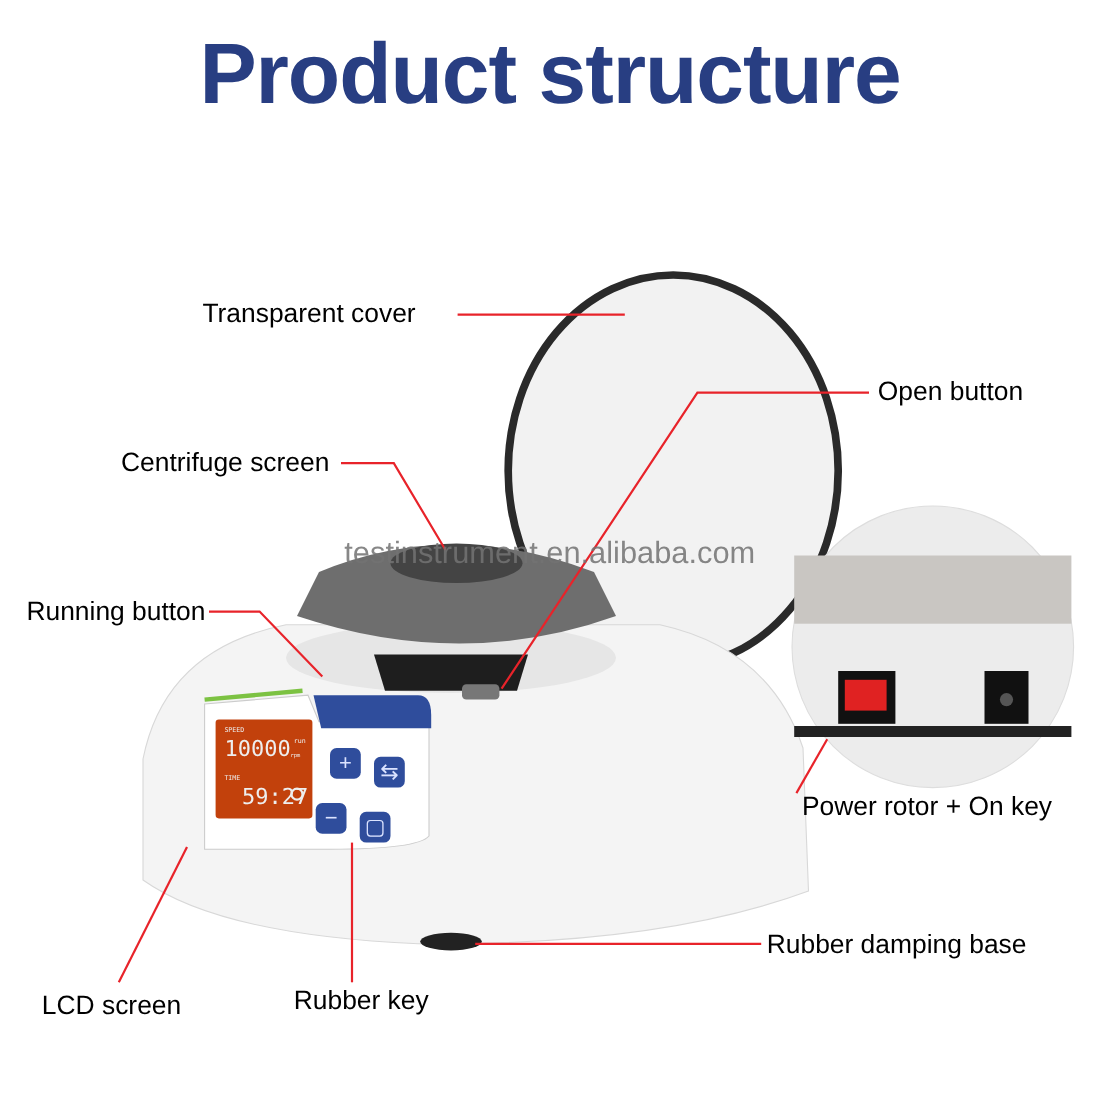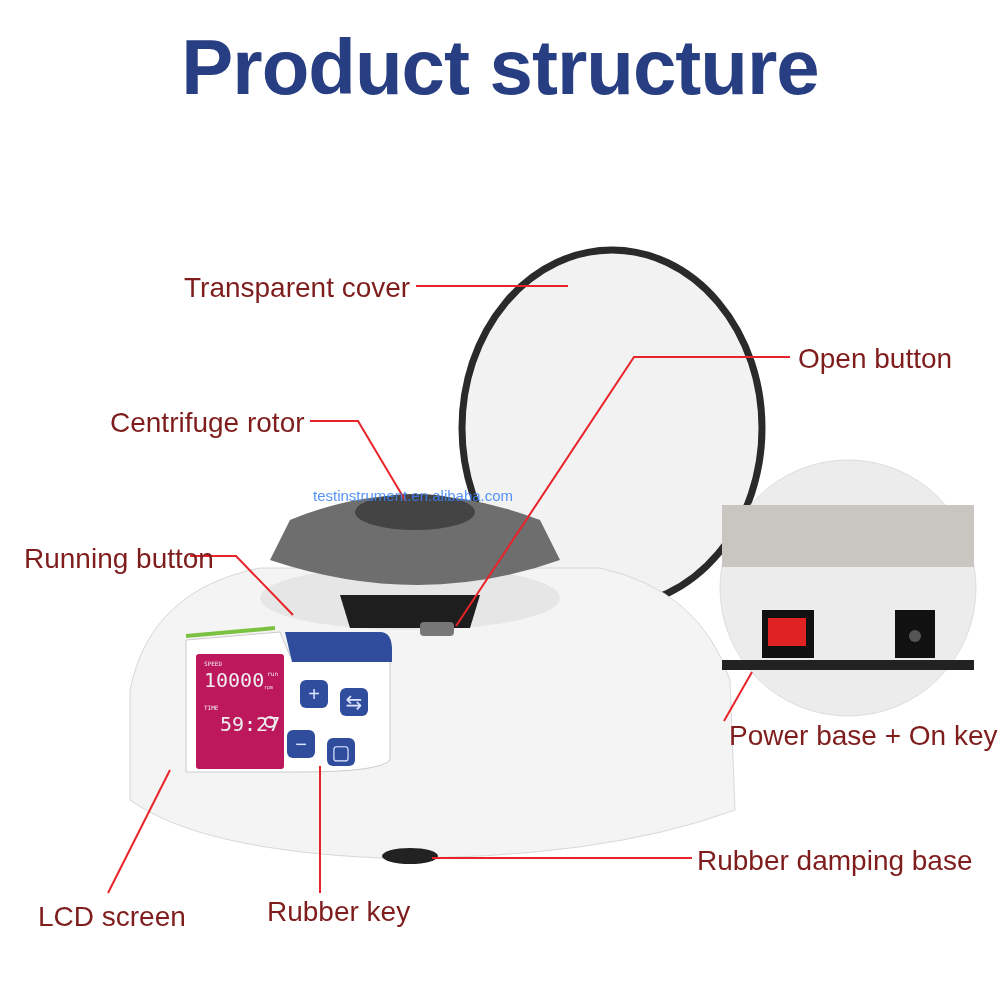--- a/index.html
+++ b/index.html
@@ -1,29 +1,29 @@
 <!DOCTYPE html>
 <html><head>
 <meta charset="utf-8">
 <style>
   html,body{margin:0;padding:0;background:#fff;}
   body{width:1000px;height:1000px;position:relative;overflow:hidden;font-family:"Liberation Sans",sans-serif;}
   .title{position:absolute;left:0;top:22px;width:1000px;text-align:center;font-weight:bold;font-size:78px;color:#283e82;letter-spacing:-1px;}
-  .lbl{position:absolute;font-size:28px;color:#7f1d1d;white-space:nowrap;line-height:1;}
+  .lbl{position:absolute;font-size:24px;color:#000000;white-space:nowrap;line-height:1;}
   svg.layer{position:absolute;left:0;top:0;}
-  .lcd{position:absolute;left:196px;top:654px;width:88px;height:115px;background:#be185d;border-radius:3px;color:#eee;font-family:"DejaVu Sans Mono",monospace;}
+  .lcd{position:absolute;left:196px;top:654px;width:88px;height:90px;background:#c2410c;border-radius:3px;color:#eee;font-family:"DejaVu Sans Mono",monospace;}
   .lcd .s{position:absolute;left:8px;top:6px;font-size:6px;}
   .lcd .sv{position:absolute;left:8px;top:14px;font-size:20px;}
   .lcd .u1{position:absolute;right:6px;top:16px;font-size:6px;}
   .lcd .u2{position:absolute;left:68px;top:30px;font-size:5px;}
   .lcd .t{position:absolute;left:8px;top:50px;font-size:6px;}
   .lcd .tv{position:absolute;left:8px;top:58px;font-size:20px;margin-left:16px;}
   .lcd .clk{position:absolute;right:8px;top:62px;width:12px;height:12px;border:2px solid #eee;border-radius:50%;box-sizing:border-box;}
   .key{position:absolute;width:28px;height:28px;background:#2f4d9c;border-radius:6px;color:#dbe3ff;font-size:20px;text-align:center;line-height:28px;}
-  .wm{position:absolute;left:313px;top:487px;font-size:15px;color:#3b82f6;opacity:.85;}
+  .wm{position:absolute;left:313px;top:487px;font-size:28px;color:#737373;opacity:.85;}
 </style>
 </head>
 <body>
 
 <div class="title">Product structure</div>
 
 <svg class="layer" width="1000" height="1000">
 
   <ellipse cx="612" cy="428" rx="150" ry="178" fill="#f2f2f2" stroke="#2a2a2a" stroke-width="7"></ellipse>
 
@@ -71,19 +71,19 @@
   <span class="tv">59:27</span>
   <span class="clk"></span>
 </div>
 
 <div class="key" style="left:300px;top:680px">+</div>
 <div class="key" style="left:340px;top:688px">⇆</div>
 <div class="key" style="left:287px;top:730px">−</div>
 <div class="key" style="left:327px;top:738px">▢</div>
 
 <div class="lbl" style="left:184px;top:274px">Transparent cover</div>
-<div class="lbl" style="left:110px;top:409px">Centrifuge rotor</div>
+<div class="lbl" style="left:110px;top:409px">Centrifuge screen</div>
 <div class="lbl" style="left:24px;top:545px">Running button</div>
 <div class="lbl" style="left:798px;top:345px">Open button</div>
-<div class="lbl" style="left:729px;top:722px">Power base + On key</div>
+<div class="lbl" style="left:729px;top:722px">Power rotor + On key</div>
 <div class="lbl" style="left:697px;top:847px">Rubber damping base</div>
 <div class="lbl" style="left:38px;top:903px">LCD screen</div>
 <div class="lbl" style="left:267px;top:898px">Rubber key</div>
 
 </body></html>

